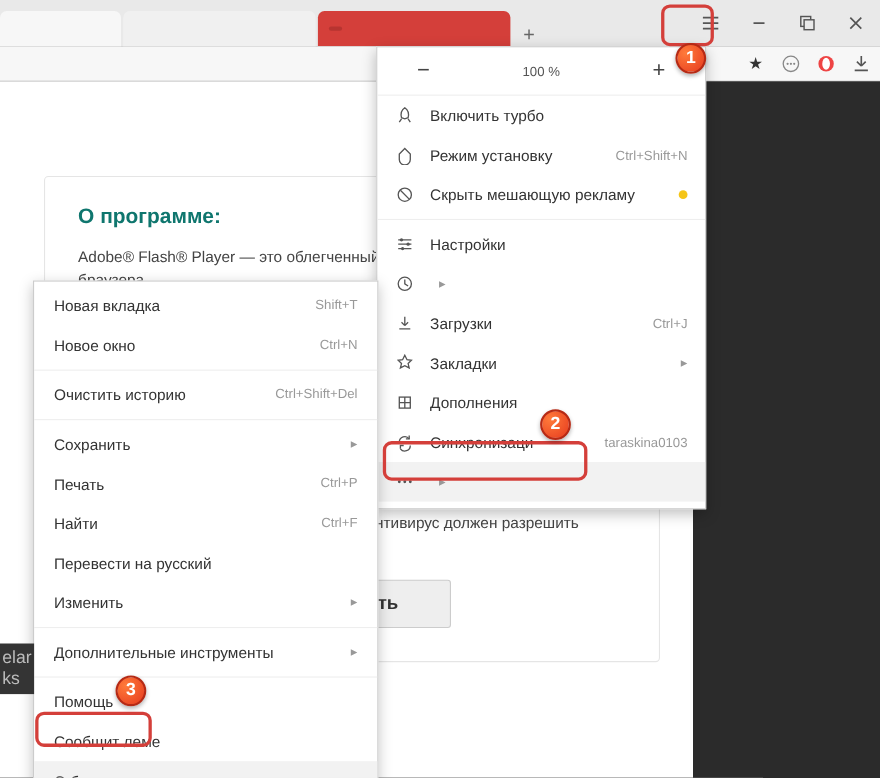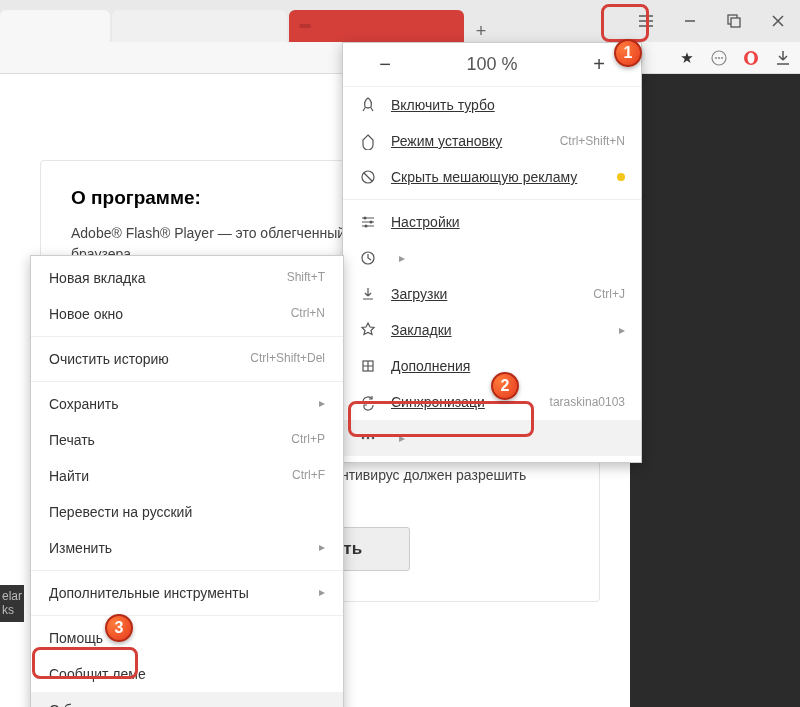--- a/index.html
+++ b/index.html
@@ -27,33 +27,33 @@
   .ti.dots { }
   .ti.opera { color: #e44; }
   .ti.dl { color: #555; }
   
   
   .content { position: absolute; top: 74px; left: 0; width: 630px; bottom: 0; background: #fff; }
   .dark { position: absolute; top: 74px; right: 0; bottom: 0; width: 170px; background: #2b2b2b; }
   
   
   .card { position: absolute; top: 160px; left: 40px; width: 560px; background: #fff; border: 1px solid #e5e5e5; border-radius: 4px; padding: 26px 30px 30px; }
-  .card h2 { font-size: 19px; font-weight: bold; color: #000000; margin-bottom: 14px; }
+  .card h2 { font-size: 19px; font-weight: bold; color: #0f766e; margin-bottom: 14px; }
   .card p { font-size: 14px; color: #444; line-height: 1.5; }
   .note { margin-top: 200px; font-size: 14px; color: #555; line-height: 1.5; }
   .dlbtn { margin: 20px auto 0; width: 180px; height: 44px; background: #eee; border: 1px solid #ccc; border-radius: 3px; display: flex; align-items: center; justify-content: center; font-size: 17px; color: #333; font-weight: bold; }
   
   
   .menu { position: absolute; top: 42px; left: 342px; width: 300px; background: #fff; border: 1px solid #ccc; box-shadow: 0 4px 12px rgba(0,0,0,0.25); padding-bottom: 6px; }
   .zoom { display: flex; align-items: center; justify-content: space-between; padding: 10px 30px; border-bottom: 1px solid #eee; }
   .zoom .zbtn { font-size: 20px; color: #444; width: 24px; text-align: center; }
-  .zoom .zval { font-size: 18px; color: #555; }
+  .zoom .zval { font-size: 12px; color: #555; }
   .mitem { display: flex; align-items: center; padding: 9px 16px; font-size: 14px; color: #333; position: relative; }
   .mitem .mic { width: 18px; height: 18px; margin-right: 14px; display: flex; align-items: center; justify-content: center; color: #555; flex-shrink: 0; }
-  .mitem .mlabel { flex: 1; text-decoration: underline; }
+  .mitem .mlabel { flex: 1; }
   .mitem .mshort { font-size: 12px; color: #999; }
   .mitem .marrow { font-size: 12px; color: #999; margin-left: 8px; }
   .mitem.hov { background: #f2f2f2; }
   .mitem .dot { width: 8px; height: 8px; background: #f5c518; border-radius: 50%; margin-left: 8px; }
   .msep { height: 1px; background: #eee; margin: 4px 0; }
   
   
   .submenu { position: absolute; top: 255px; left: 30px; width: 314px; background: #fff; border: 1px solid #ccc; box-shadow: 0 4px 12px rgba(0,0,0,0.25); padding: 4px 0; }
   .sitem { display: flex; align-items: flex-start; padding: 10px 18px; font-size: 14px; color: #333; }
   .sitem .slabel { flex: 1; }
@@ -65,21 +65,21 @@
   
   .callout-box { position: absolute; border: 3px solid #d43f3a; border-radius: 8px; pointer-events: none; }
   .c1 { top: 4px; left: 601px; width: 48px; height: 38px; }
   .c2 { top: 401px; left: 348px; width: 186px; height: 36px; }
   .c3 { top: 647px; left: 32px; width: 106px; height: 32px; }
   .badge { position: absolute; width: 28px; height: 28px; border-radius: 50%; background: radial-gradient(circle at 30% 30%, #ff7a3a, #e63b1f); color: #fff; font-weight: bold; font-size: 16px; display: flex; align-items: center; justify-content: center; border: 2px solid #b52a15; box-shadow: 0 2px 4px rgba(0,0,0,0.3); pointer-events: none; }
   .b1 { top: 39px; left: 614px; }
   .b2 { top: 372px; left: 491px; }
   .b3 { top: 614px; left: 105px; }
   
-  .sidebar-frag { position: absolute; left: 0; top: 585px; background: #343434; color: #bbb; font-size: 12px; padding: 4px 2px; line-height: 1.2; }
+  .sidebar-frag { position: absolute; left: 0; top: 585px; background: #343434; color: #bbb; font-size: 16px; padding: 4px 2px; line-height: 1.2; }
   
   svg { width: 18px; height: 18px; }
 </style>
 </head>
 <body>
 
 <div class="titlebar">
   <div class="tabs">
     <div class="tab t1">
         <span></span>

